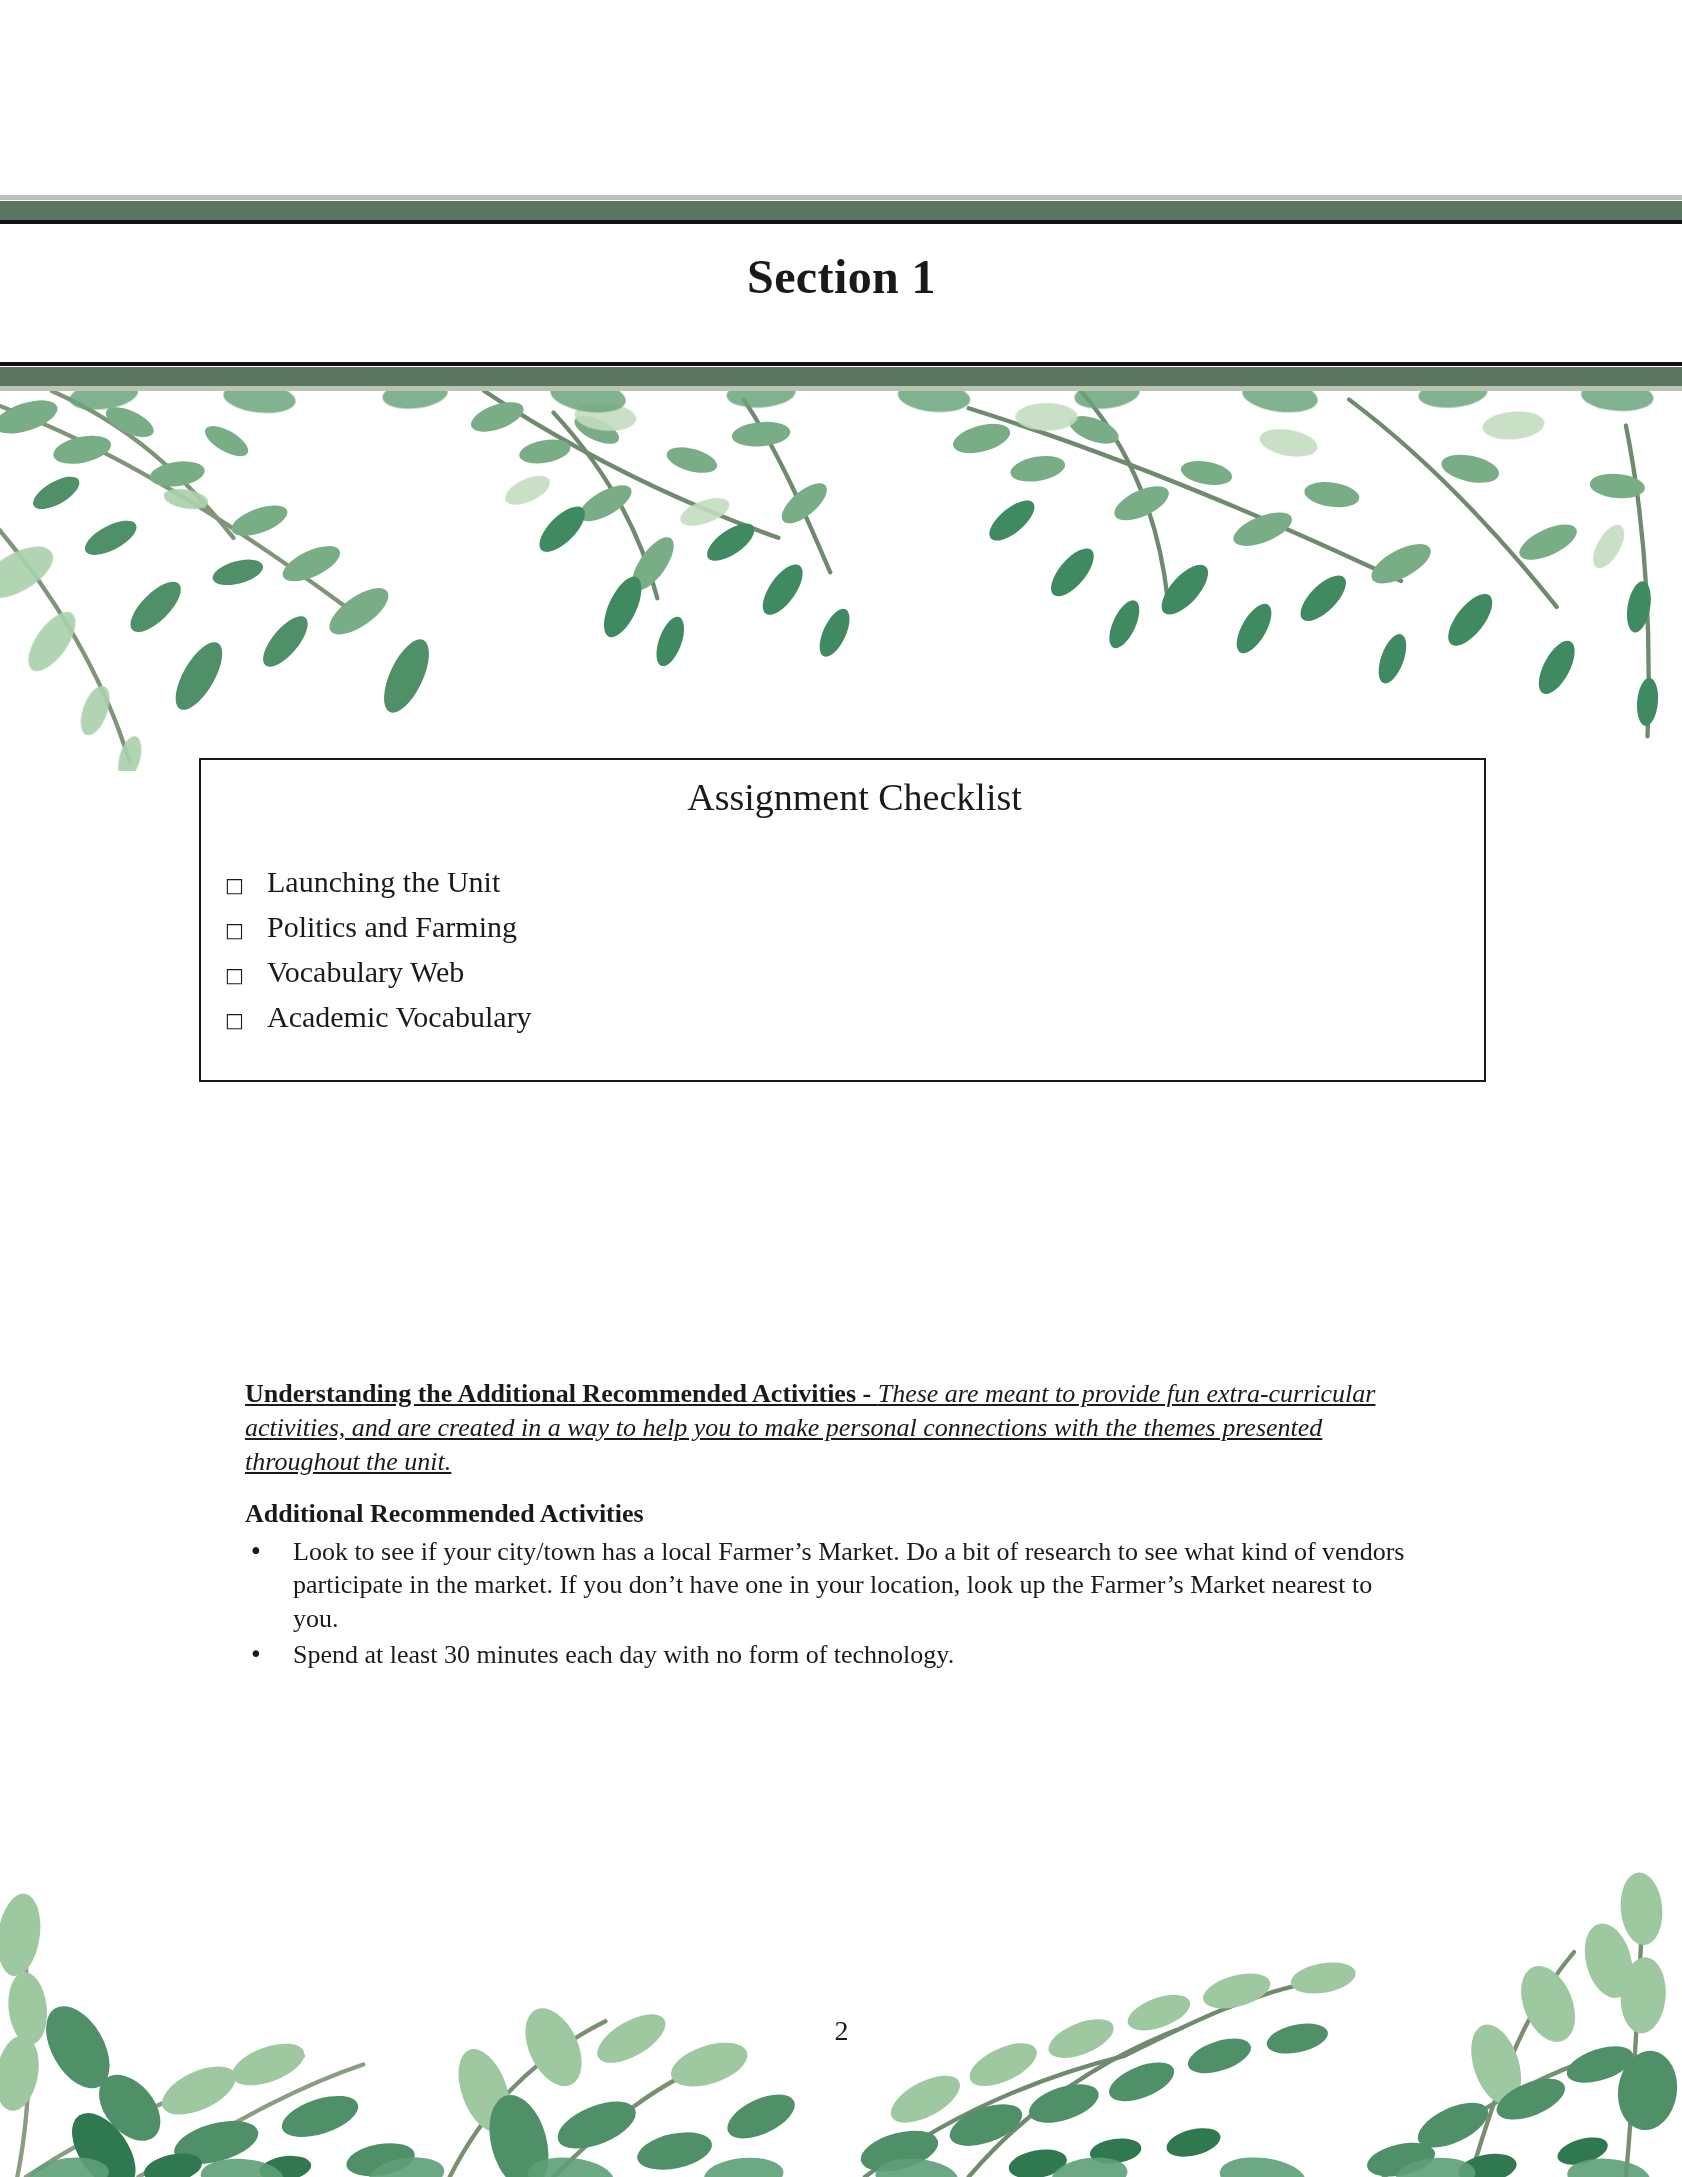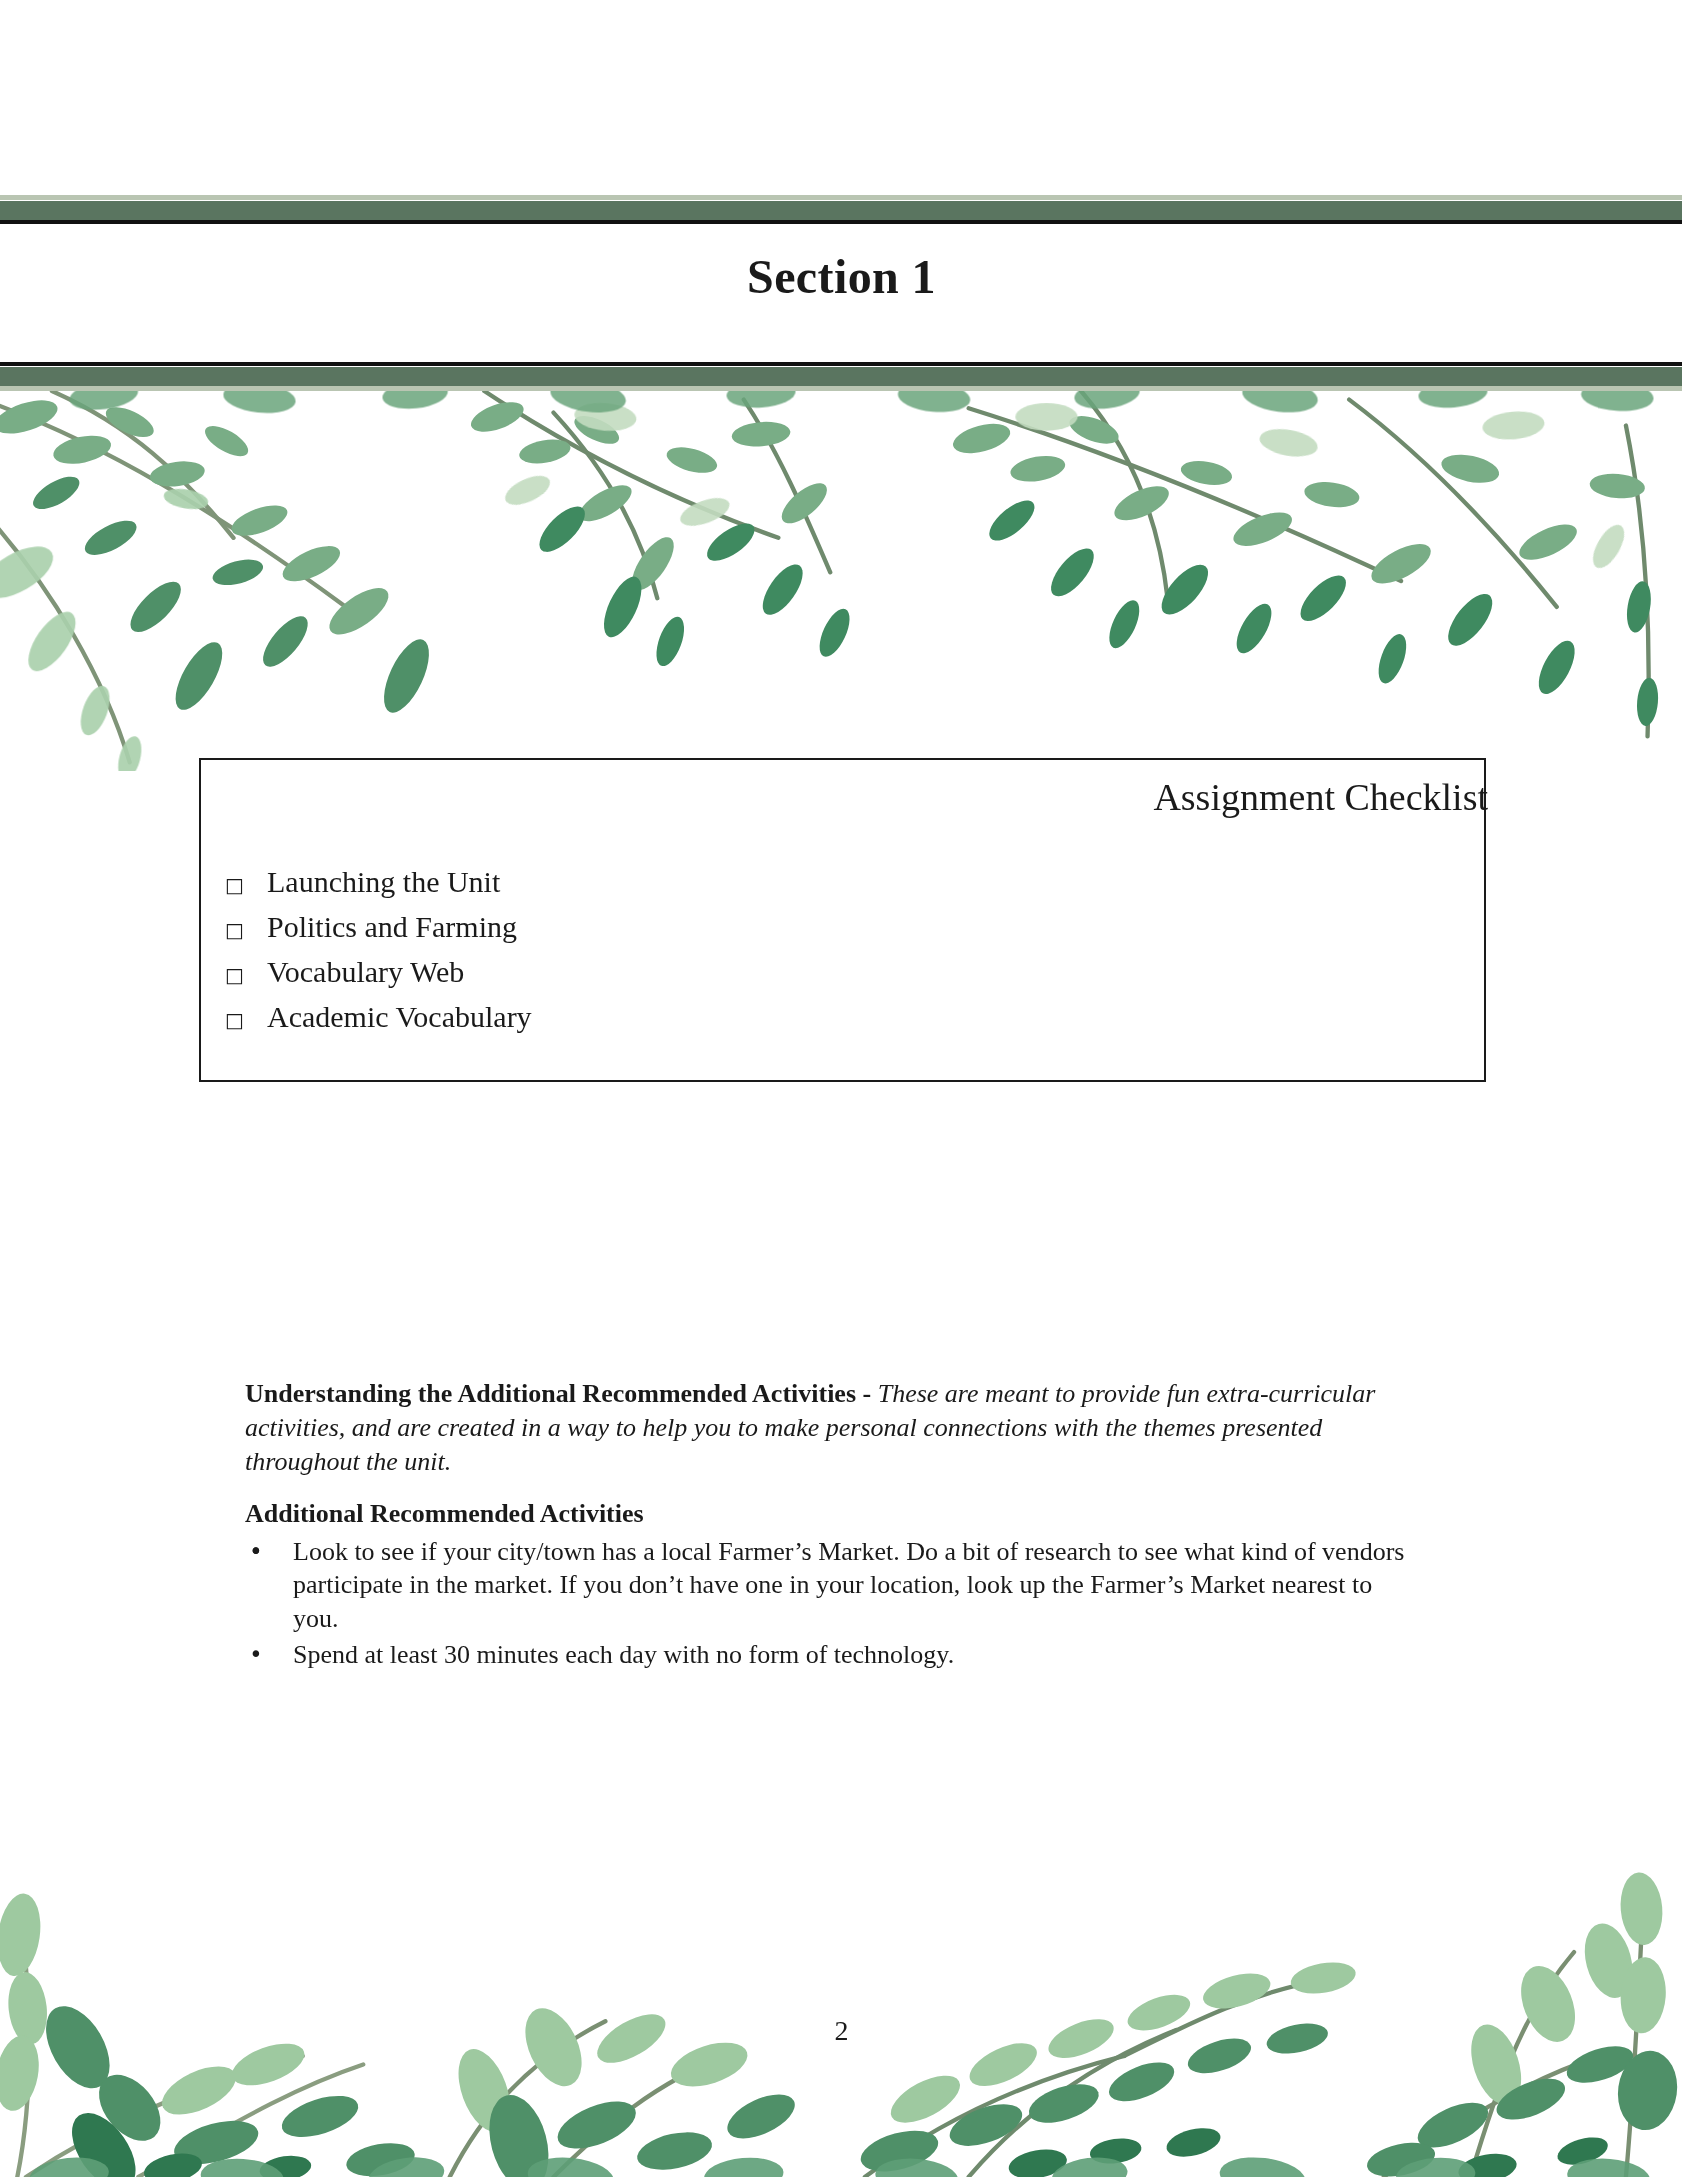--- a/index.html
+++ b/index.html
@@ -92,23 +92,23 @@
     top: 758px;
     width: 1287px;
     height: 324px;
     border: 2.6px solid #1a1a1a;
     background: transparent;
     box-sizing: border-box;
   }
   #checklist-title {
     position: absolute;
     top: 15.6px;
-    left: 4px;
+    left: 12px;
     width: 100%;
-    text-align: right;
+    text-align: center;
     font-size: 38px;
     line-height: 1.15;
   }
   #checklist-items {
     position: absolute;
     top: 88px;
     left: 24px;
     right: 8.6px;
   }
   .check-row {
@@ -135,20 +135,21 @@
     position: absolute;
     left: 245px;
     top: 1377px;
     width: 1169px;
     font-size: 26px;
     line-height: 1.30;
   }
   #intro-para {
     margin: 0 0 19px 0;
     text-align: left;
+    text-decoration: underline;
   }
   #intro-lead {
     font-weight: bold;
   }
   #intro-rest {
     font-style: italic;
   }
   #activities-heading {
     font-weight: bold;
     margin: 0 0 3.5px 0;

